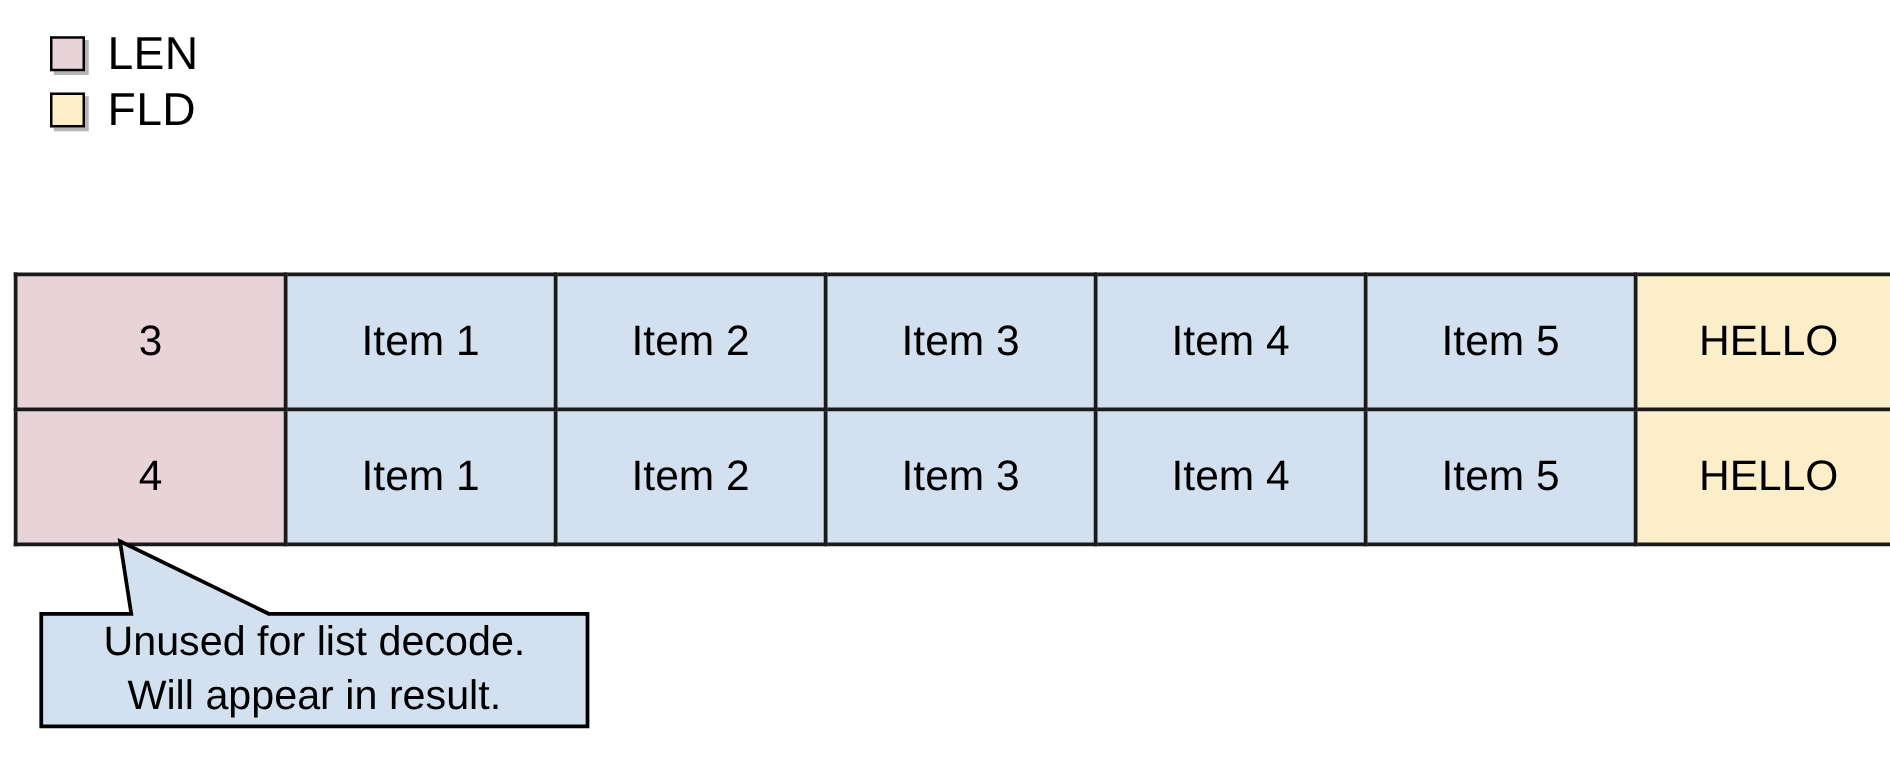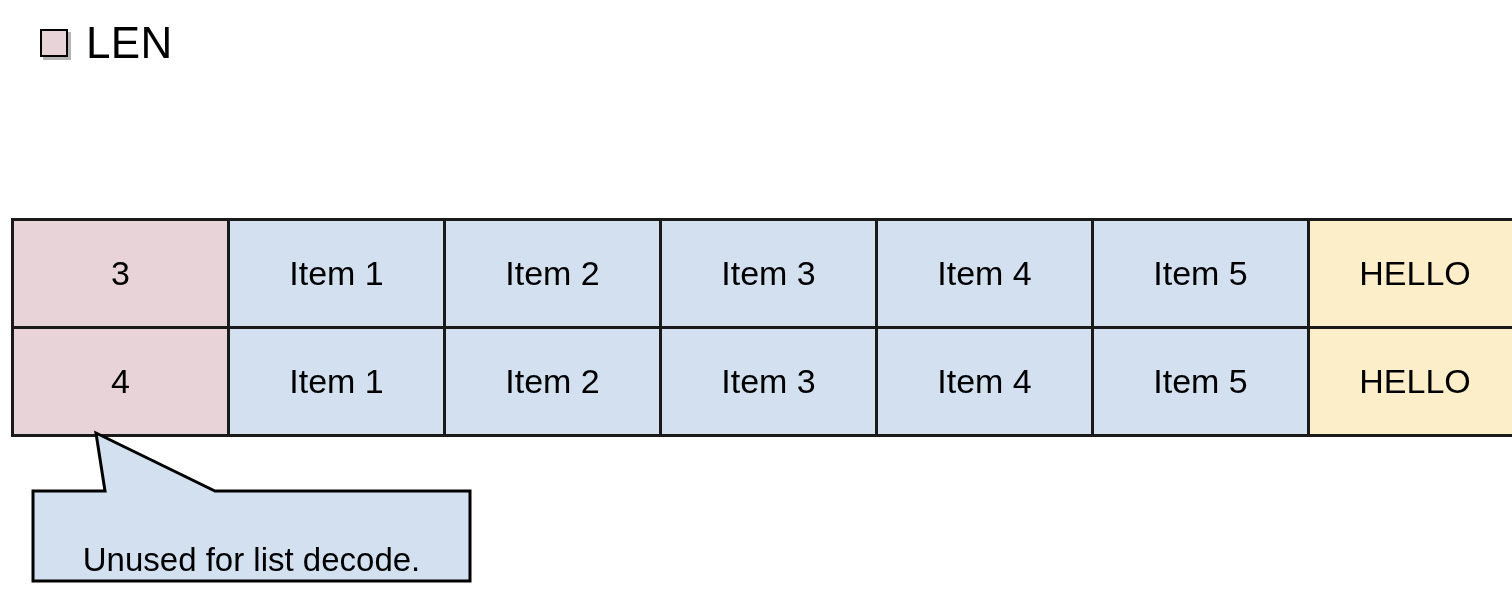--- a/index.html
+++ b/index.html
@@ -32,21 +32,21 @@
   .legend-swatch {
     width: 28px;
     height: 28px;
     box-sizing: border-box;
     border: 2px solid #000000;
     box-shadow: 3px 3px 0 0 rgba(120,120,120,0.55);
     flex: 0 0 auto;
   }
   .legend-label {
     margin-left: 18px;
-    font-size: 44px;
+    font-size: 37px;
     line-height: 33px;
     letter-spacing: 0.3px;
     white-space: nowrap;
   }
 
   
   #packet-table {
     position: absolute;
     left: 11px;
     top: 218px;
@@ -84,38 +84,42 @@
   }
   #callout-text {
     position: absolute;
     left: 33px;
     top: 66px;
     width: 437px;
     height: 90px;
     display: flex;
     flex-direction: column;
     align-items: center;
-    justify-content: flex-end;
+    justify-content: flex-start;
     font-size: 33px;
     line-height: 43px;
     pointer-events: none;
   }
   .callout-line { white-space: nowrap; }
 </style>
 </head>
 <body style="background: rgb(255, 255, 255);">
 
 <div id="legend">
 
   <div class="legend-row">
     <span class="legend-swatch" style="background: rgb(232, 211, 216);"></span>
     <span class="legend-label">LEN</span>
   </div>
 
 
+  <div class="legend-row">
+    <span class="legend-swatch" style="background: rgb(251, 238, 201);"></span>
+    <span class="legend-label">FLD</span>
+  </div>
 
 </div>
 
 <table id="packet-table">
   <tbody>
     <tr>
       <td class="col-len" style="background: rgb(232, 211, 216); border-color: rgb(26, 26, 26);">3</td>
       <td class="col-lst" style="background: rgb(211, 224, 239); border-color: rgb(26, 26, 26);">Item 1</td>
       <td class="col-lst" style="background: rgb(211, 224, 239); border-color: rgb(26, 26, 26);">Item 2</td>
       <td class="col-lst" style="background: rgb(211, 224, 239); border-color: rgb(26, 26, 26);">Item 3</td>
@@ -142,14 +146,15 @@
              L 105 66
              L 96 8
              L 215 66
              L 470 66
              L 470 156
              L 33 156
              Z" fill="#d3e0ef" stroke="#000000" stroke-width="3" stroke-linejoin="miter"></path>
   </svg>
   <div id="callout-text">
     <span class="callout-line">Unused for list decode.</span>
+    <span class="callout-line">Will appear in result.</span>
   </div>
 </div>
 
 </body></html>

